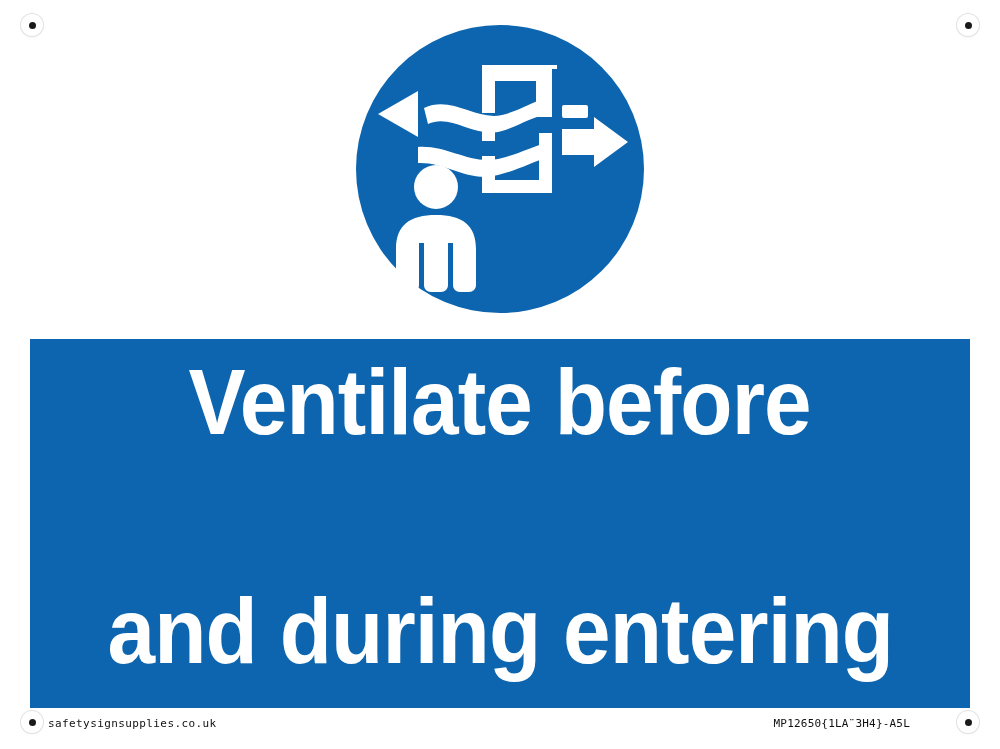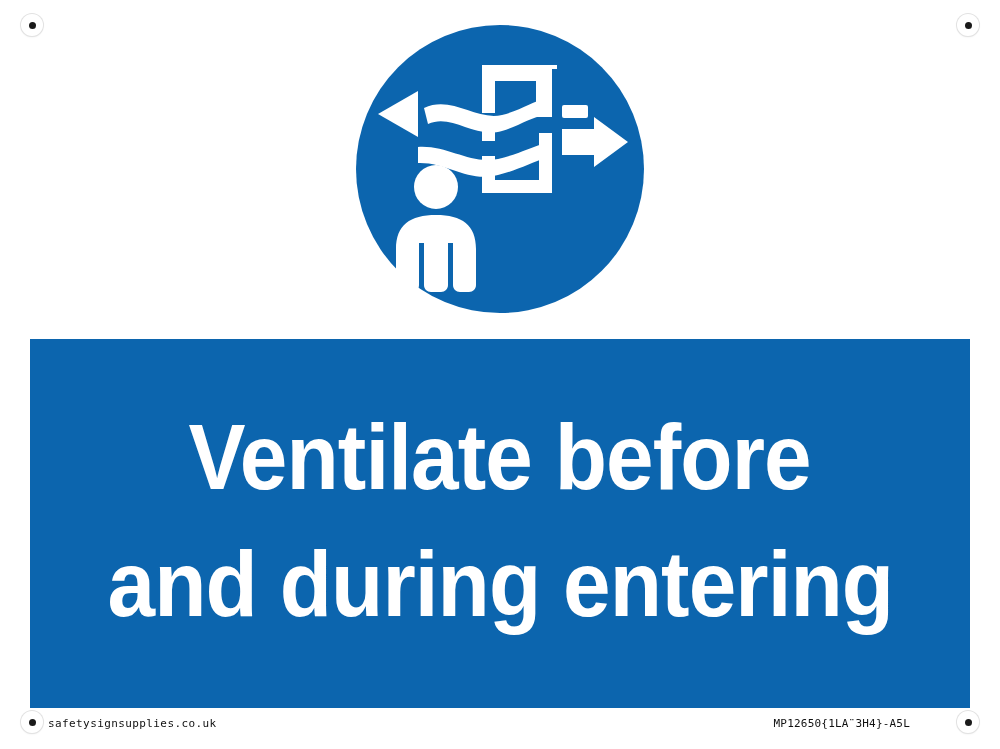--- a/index.html
+++ b/index.html
@@ -66,23 +66,23 @@
   #message-banner {
     position: absolute;
     left: 30px;
     top: 339px;
     width: 940px;
     height: 369px;
     background: #0c65ae;
     display: flex;
     flex-direction: column;
     align-items: center;
-    justify-content: center;
+    justify-content: space-between;
     box-sizing: border-box;
-    padding-bottom: 6px;
+    padding-bottom: 13px;
   }
   .banner-line {
     color: #ffffff;
     font-family: "Liberation Sans", sans-serif;
     font-weight: bold;
     font-size: 92px;
     line-height: 1.38;
     letter-spacing: -1px;
     white-space: nowrap;
     transform: scaleX(0.93);

